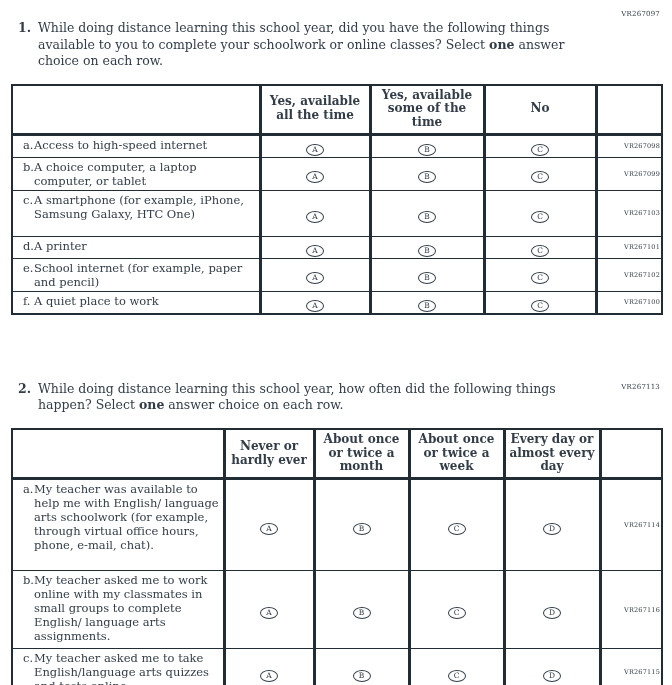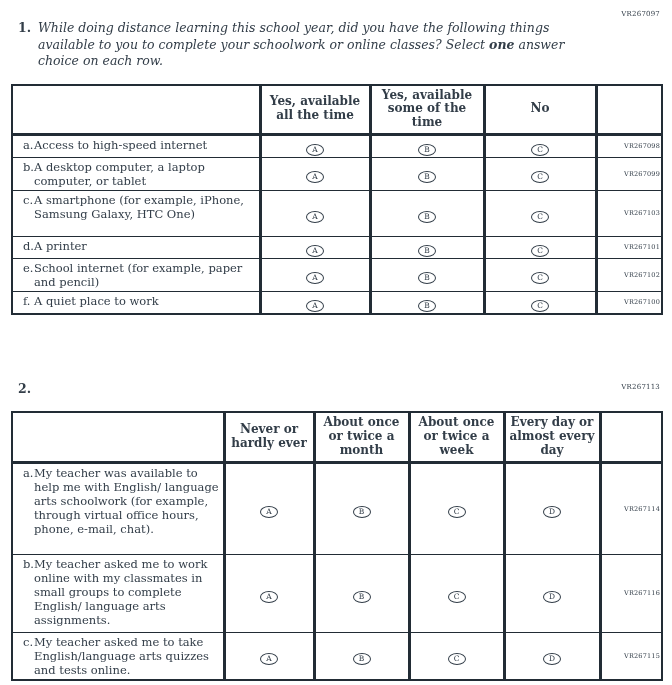--- a/index.html
+++ b/index.html
@@ -15,21 +15,21 @@
   .qblock1 { padding-top: 20px; }
   .qblock2 { padding-top: 66px; }
   .page-code {
     position: absolute; right: 12px;
     font-size: 7px; letter-spacing: 0.2px; color: #323d48;
   }
   .qblock1 .page-code { top: 10px; }
   .qblock2 .page-code { top: 68px; }
   .qtext { display: flex; margin-left: 18px; font-size: 12.5px; line-height: 1.32; }
   .qnum { font-weight: bold; width: 20px; flex: none; }
-  .qbody { width: 540px; font-style: italic; }
+  .qbody { width: 540px; }
   table.stable {
     border-collapse: collapse;
     margin-left: 11px;
     margin-top: 14px;
     table-layout: fixed;
     border: 2px solid #222c35;
   }
   .stable th, .stable td { border: 1px solid #222c35; }
   .stable th {
     border-bottom: 3px solid #222c35;
@@ -96,21 +96,21 @@
           </td>
           <td class="bc vthick"><span class="bubble">A</span></td>
           <td class="bc vthick"><span class="bubble">B</span></td>
           <td class="bc vthick"><span class="bubble">C</span></td>
           <td class="cc vthick">VR267098</td>
         </tr>
         <tr style="height:32px">
           <td class="lc">
             <div class="row-flex">
                 <span class="row-letter">b.</span>
-                <span class="row-label">A desktop computer, a laptop computer, or tablet</span>
+                <span class="row-label">A choice computer, a laptop computer, or tablet</span>
               </div>
           </td>
           <td class="bc vthick"><span class="bubble">A</span></td>
           <td class="bc vthick"><span class="bubble">B</span></td>
           <td class="bc vthick"><span class="bubble">C</span></td>
           <td class="cc vthick">VR267099</td>
         </tr>
         <tr style="height:46px">
           <td class="lc">
             <div class="row-flex">
@@ -160,20 +160,21 @@
           <td class="cc vthick">VR267100</td>
         </tr>
       </tbody>
     </table>
   </div>
 
   <div class="qblock qblock2">
     <div class="page-code">VR267113</div>
     <div class="qtext">
       <span class="qnum">2.</span>
+      <div class="qbody"><span>While doing distance learning this school year, how often did the following things happen? Select </span><b>one</b><span> answer choice on each row.</span></div>
     </div>
 
     <table class="stable">
       <colgroup>
         <col style="width:212px">
           <col style="width:90px">
           <col style="width:95px">
           <col style="width:95px">
           <col style="width:96px">
           <col style="width:62px">

